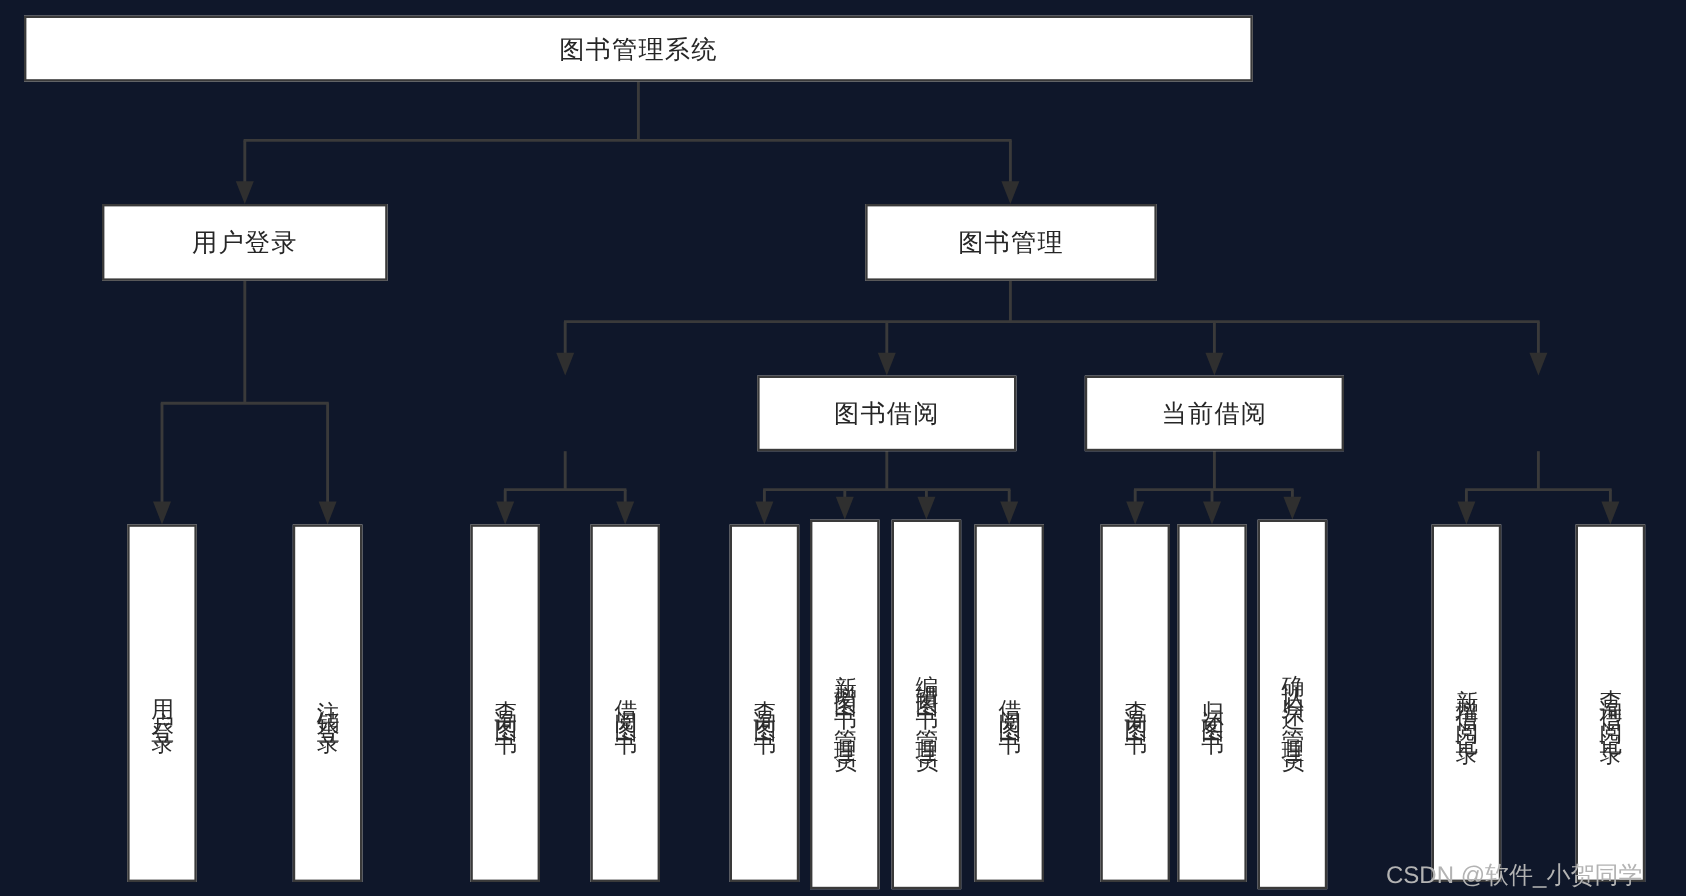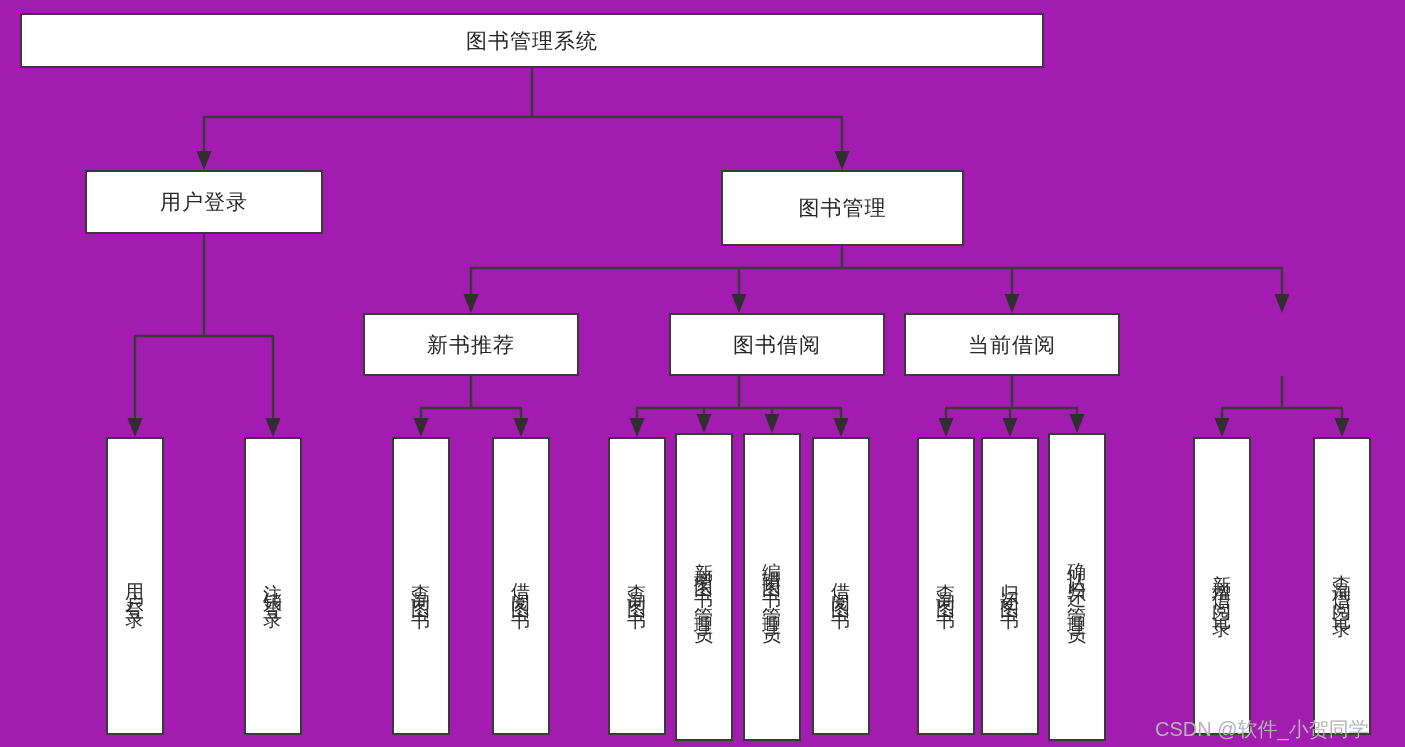--- a/index.html
+++ b/index.html
@@ -5,21 +5,21 @@
   html, body {
     margin: 0;
     padding: 0;
     background: #ffffff;
     font-family: "Liberation Sans", "DejaVu Sans", sans-serif;
   }
   #canvas {
     position: relative;
     width: 1405px;
     height: 747px;
-    background: #a21caf;
+    background: #0f172a;
     overflow: hidden;
   }
   #wires {
     position: absolute;
     left: 0; top: 0;
     width: 1405px;
     height: 747px;
   }
   #wires line {
     stroke: #3a3a3a;
@@ -144,28 +144,25 @@
     </g>
   </svg>
 
   <div class="node hnode" style="left:20px; top:13px; width:1024px; height:55px;">
     <span>图书管理系统</span>
   </div>
 
   <div class="node hnode" style="left:85px; top:170px; width:238px; height:64px;">
     <span>用户登录</span>
   </div>
-  <div class="node hnode" style="left:721px; top:170px; width:243px; height:76px;">
+  <div class="node hnode" style="left:721px; top:170px; width:243px; height:64px;">
     <span>图书管理</span>
   </div>
 
-  <div class="node hnode" style="left:363px; top:313px; width:216px; height:63px;">
-    <span>新书推荐</span>
-  </div>
-  <div class="node hnode" style="left:631px; top:313px; width:216px; height:63px;margin-left:38px;">
+  <div class="node hnode" style="left:631px; top:313px; width:216px; height:63px;">
     <span>图书借阅</span>
   </div>
   <div class="node hnode" style="left:904px; top:313px; width:216px; height:63px;align-items:center;">
     <span>当前借阅</span>
   </div>
 
   <div class="node vnode" style="left:106px; top:437px; width:58px; height:298px;">
     <span>用户登录</span>
   </div>
   <div class="node vnode" style="left:244px; top:437px; width:58px; height:298px;">

